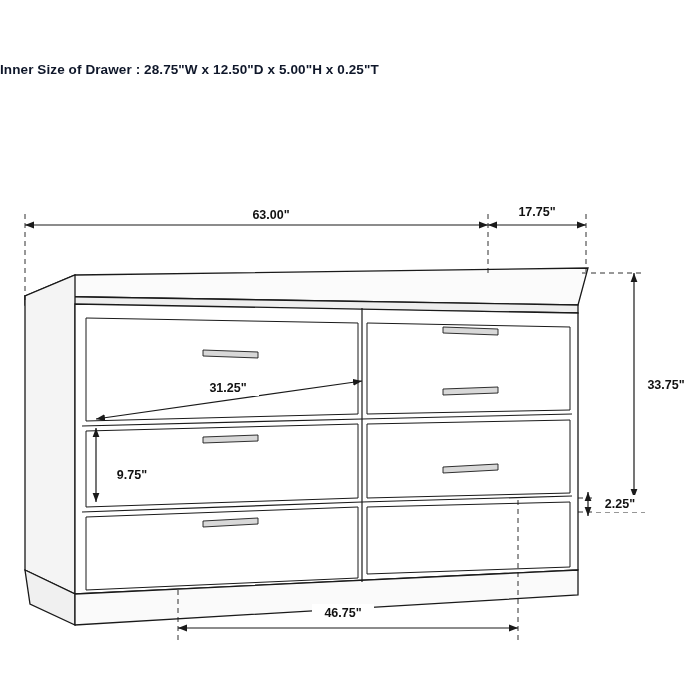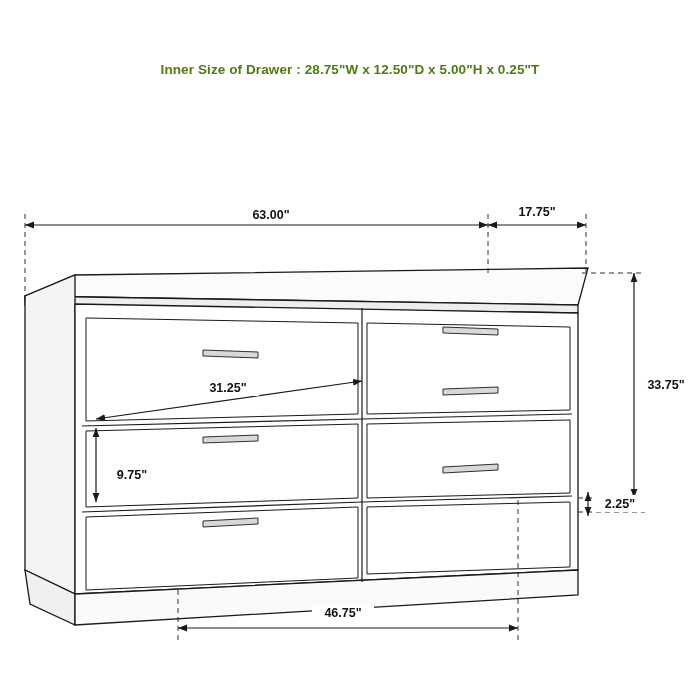--- a/index.html
+++ b/index.html
@@ -17,25 +17,25 @@
   #stage {
     position: relative;
     width: 700px;
     height: 700px;
   }
   #title {
     position: absolute;
     top: 62px;
     left: 0;
     width: 700px;
-    text-align: center;
+    text-align: left;
     font-size: 13.5px;
     font-weight: bold;
     letter-spacing: 0.1px;
-    color: #4d7c0f;
+    color: #0f172a;
   }
   svg#diagram {
     position: absolute;
     top: 0;
     left: 0;
     width: 700px;
     height: 700px;
   }
   .dimtext {
     font-family: "Liberation Sans", sans-serif;

